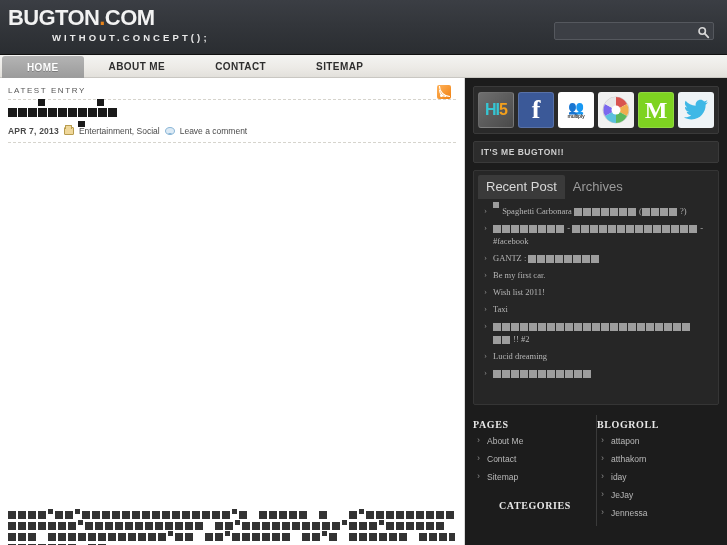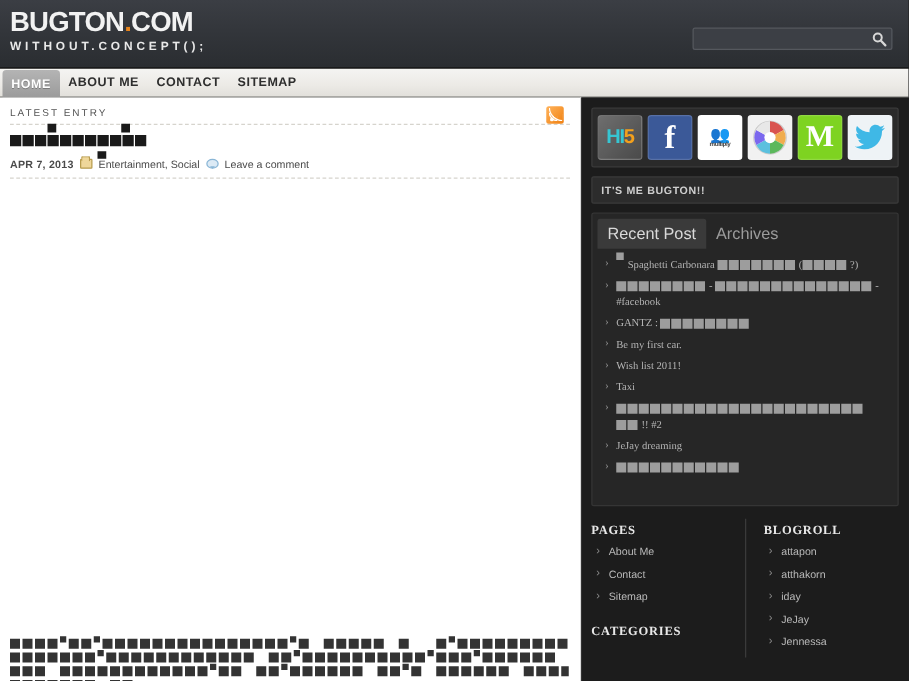--- a/index.html
+++ b/index.html
@@ -19,21 +19,21 @@
   }
   #brand{ position:absolute; left:8px; top:6px; }
   #brand .logo{
     font-family:"Liberation Sans", sans-serif;
     font-size:22px; font-weight:bold; color:#f2f2f2;
     letter-spacing:-0.6px; line-height:24px;
   }
   #brand .logo .dot{ color:#e8841b; }
   #brand .tag{
     font-size:9.5px; color:#e9e9e9; letter-spacing:3.1px;
-    font-weight:bold; margin-top:2px; line-height:11px;
+    font-weight:bold; margin-top:2px; line-height:11px;margin-left:44px;
   }
   #searchbox{
     position:absolute; right:13px; top:22px;
     width:160px; height:18px;
     background:#3c3f45;
     border:1px solid #55585e;
     border-radius:2px;
   }
   #searchbox input{
     width:138px; height:16px; border:0; outline:0; background:transparent;
@@ -47,21 +47,21 @@
 
   
   #nav{
     position:relative; height:23px; width:727px;
     background:linear-gradient(to bottom,#f4f4f2 0%,#eceae6 60%,#e2e0db 100%);
     border-bottom:1px solid #c9c7c2;
   }
   #nav ul{ list-style:none; display:flex; align-items:stretch; height:23px;}
   #nav li{
     display:flex; align-items:center;
-    padding:0 7px; font-size:10px; font-weight:bold;
+    padding:0 25px; font-size:10px; font-weight:bold;
     letter-spacing:0.4px; color:#2e2e2e; cursor:pointer; height:23px;
   }
   #nav li.active{
     background:linear-gradient(to bottom,#b4b4b4,#9b9b9b);
     color:#fff;
     border-radius:3px 3px 0 0;
     margin:1px 0 0 2px;
     height:22px;
     text-shadow:0 1px 0 rgba(0,0,0,.25);
   }
@@ -171,21 +171,21 @@
   .plist li:before{
     content:"›"; position:absolute; left:4px; top:1px; color:#8a8a8a; font-size:9px;
   }
   .plist .wbx{display:inline-block;background:#9d9d9d;width:8px;height:8px;margin-right:1px;vertical-align:middle;}
   .plist .wbx.up{position:relative;top:-7px;width:6px;height:6px;}
 
   #cols{
     display:flex; margin:10px 0 0 0; padding:0 8px;
   }
   #cols .col{ width:50%; }
-  #cols .col.right{ border-left:1px solid #3a3a3a; padding-left:14px;}
+  #cols .col.right{ border-left:1px solid #3a3a3a; padding-left:0;}
   .col h3{
     font-family:"Liberation Serif", serif; font-size:10px; color:#e8e8e8;
     letter-spacing:.6px; font-weight:bold; margin:4px 0 6px 0;
   }
   .col ul{ list-style:none; }
   .col li{
     position:relative; padding:0 0 8px 14px; font-size:8.5px; color:#b9b9b9;
     cursor:pointer;
   }
   .col li:before{
@@ -313,34 +313,34 @@
           <div class="tab">Archives</div>
         </div>
         <ul class="plist" id="postlist">
             <li><span class="wbx up"></span> Spaghetti Carbonara <span class="wbx "></span><span class="wbx "></span><span class="wbx "></span><span class="wbx "></span><span class="wbx "></span><span class="wbx "></span><span class="wbx "></span> (<span class="wbx "></span><span class="wbx "></span><span class="wbx "></span><span class="wbx "></span> ?)</li>
             <li><span class="wbx "></span><span class="wbx "></span><span class="wbx "></span><span class="wbx "></span><span class="wbx "></span><span class="wbx "></span><span class="wbx "></span><span class="wbx "></span> - <span class="wbx "></span><span class="wbx "></span><span class="wbx "></span><span class="wbx "></span><span class="wbx "></span><span class="wbx "></span><span class="wbx "></span><span class="wbx "></span><span class="wbx "></span><span class="wbx "></span><span class="wbx "></span><span class="wbx "></span><span class="wbx "></span><span class="wbx "></span> -<br><span style="padding-left:0">#facebook</span></li>
             <li>GANTZ : <span class="wbx "></span><span class="wbx "></span><span class="wbx "></span><span class="wbx "></span><span class="wbx "></span><span class="wbx "></span><span class="wbx "></span><span class="wbx "></span></li>
             <li>Be my first car.</li>
             <li>Wish list 2011!</li>
             <li>Taxi</li>
             <li><span class="wbx "></span><span class="wbx "></span><span class="wbx "></span><span class="wbx "></span><span class="wbx "></span><span class="wbx "></span><span class="wbx "></span><span class="wbx "></span><span class="wbx "></span><span class="wbx "></span><span class="wbx "></span><span class="wbx "></span><span class="wbx "></span><span class="wbx "></span><span class="wbx "></span><span class="wbx "></span><span class="wbx "></span><span class="wbx "></span><span class="wbx "></span><span class="wbx "></span><span class="wbx "></span><span class="wbx "></span><br><span class="wbx "></span><span class="wbx "></span> !! #2</li>
-            <li>JeJay dreaming</li>
+            <li>Lucid dreaming</li>
             <li><span class="wbx "></span><span class="wbx "></span><span class="wbx "></span><span class="wbx "></span><span class="wbx "></span><span class="wbx "></span><span class="wbx "></span><span class="wbx "></span><span class="wbx "></span><span class="wbx "></span><span class="wbx "></span></li>
           </ul>
       </div>
 
       <div id="cols">
         <div class="col left">
           <h3>PAGES</h3>
           <ul id="pages-list">
               <li>About Me</li>
               <li>Contact</li>
               <li>Sitemap</li>
             </ul>
-          <h3 style="margin-top:10px;">CATEGORIES</h3>
+          <h3 style="margin-top:10px;margin-left:26px;">CATEGORIES</h3>
         </div>
         <div class="col right">
           <h3>BLOGROLL</h3>
           <ul id="blogroll-list">
               <li>attapon</li>
               <li>atthakorn</li>
               <li>iday</li>
               <li>JeJay</li>
               <li>Jennessa</li>
             </ul>

